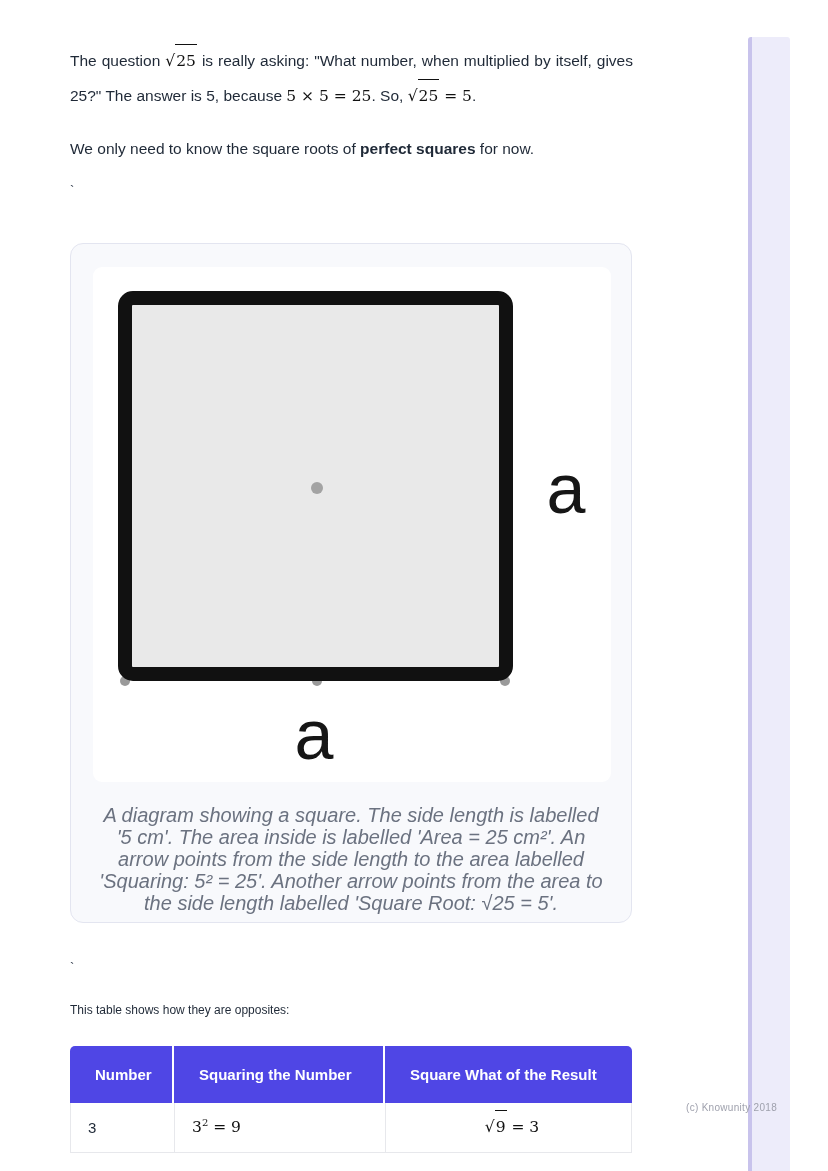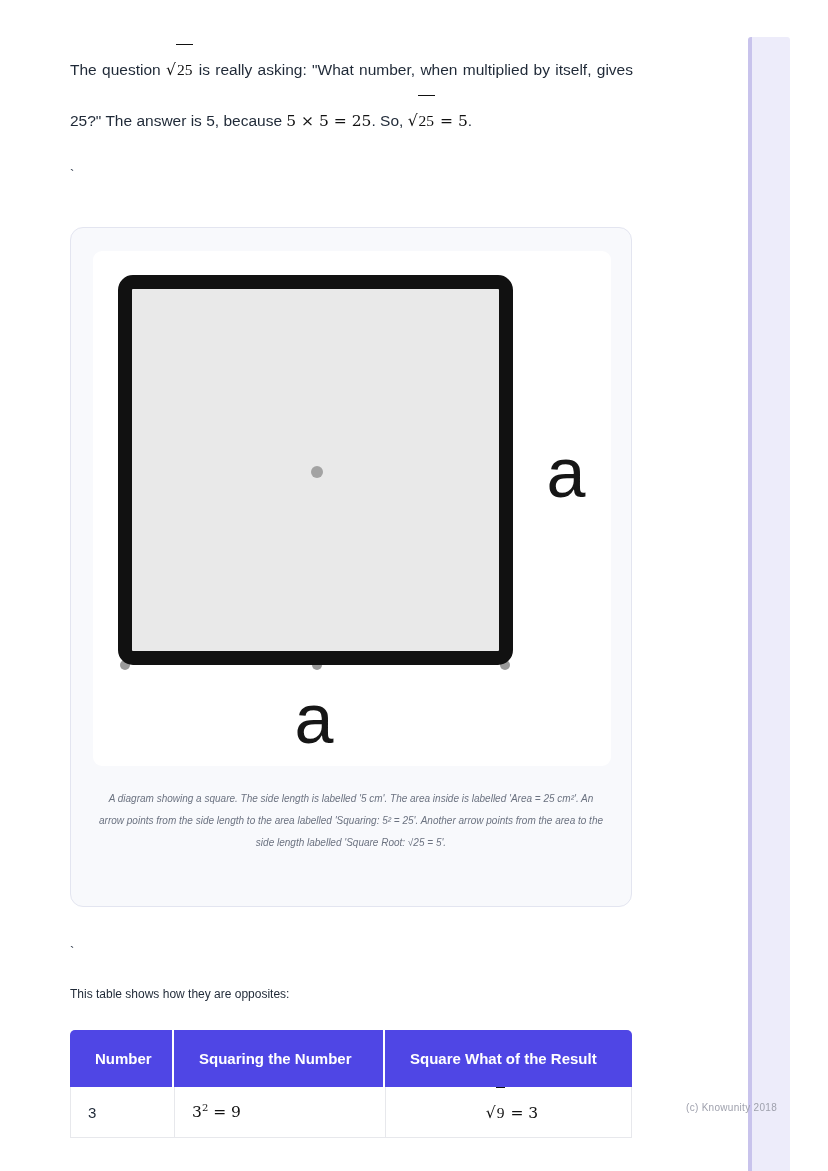--- a/index.html
+++ b/index.html
@@ -26,22 +26,21 @@
   .math {
     font-family: "DejaVu Serif", serif;
     font-size: 15.5px;
     color: #111111;
     white-space: nowrap;
   }
   .sqrt-rad {
     display: inline-block;
     border-top: 1.3px solid currentColor;
     line-height: 1.15;
-    padding: 16px 1px;
-    font-family: Liberation Serif, serif;
+    padding: 8px 1px;
   }
   .tick {
     font-size: 13px;
     color: #374151;
     line-height: 14px;
   }
   .tick1 { margin-top: 22px; }
   .tick2 { margin-top: 38px; }
   b { font-weight: bold; }
 
@@ -103,21 +102,21 @@
     line-height: 1;
   }
   .label-right { left: 473px; top: 222px; }
   .label-bottom { left: 221px; top: 468px; }
   .caption {
     position: absolute;
     left: 28px; right: 28px;
     top: 560px;
     text-align: center;
     font-style: italic;
-    font-size: 10px;
+    font-size: 20px;
     line-height: 22px;
     color: #6b7280;
   }
 
   .table-intro {
     margin-top: 28px;
     font-size: 12px;
     color: #1f2937;
   }
 
@@ -180,20 +179,21 @@
     white-space: nowrap;
   }
 </style>
 </head>
 <body>
 
 <div class="content">
 
   <p class="para p1"><span>The question </span><span class="math"><span>√</span><span class="sqrt-rad">25</span></span><span> is really asking: "What number, when multiplied by itself, gives 25?" The answer is 5, because </span><span class="math">5 × 5 = 25</span><span>. So, </span><span class="math"><span>√</span><span class="sqrt-rad">25</span><span> = 5</span></span><span>.</span></p>
 
+  <p class="para p2"><span>We only need to know the square roots of </span><b>perfect squares</b><span> for now.</span></p>
 
   <div class="tick tick1">`</div>
 
   <figure class="card">
     <div class="image-area">
       <div class="bump bump-l"></div>
       <div class="bump bump-c"></div>
       <div class="bump bump-r"></div>
       <div class="diagram-square"></div>
       <div class="center-dot"></div>

